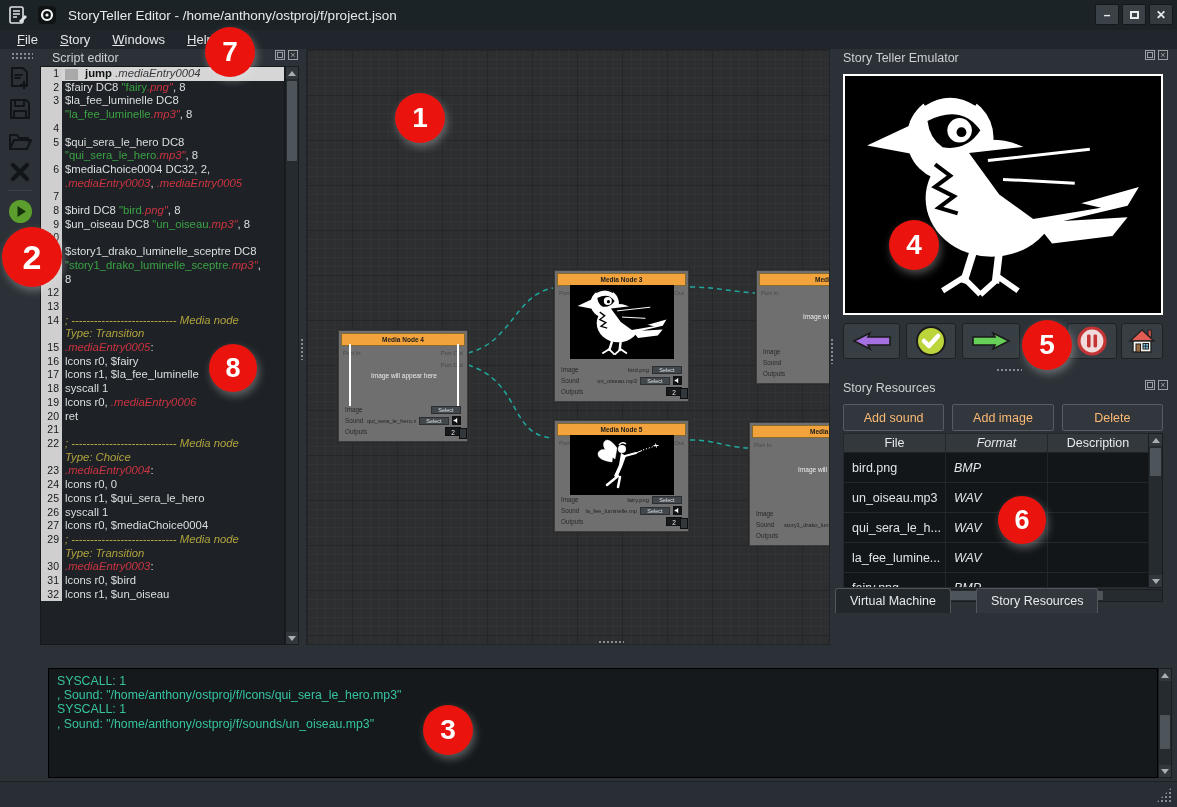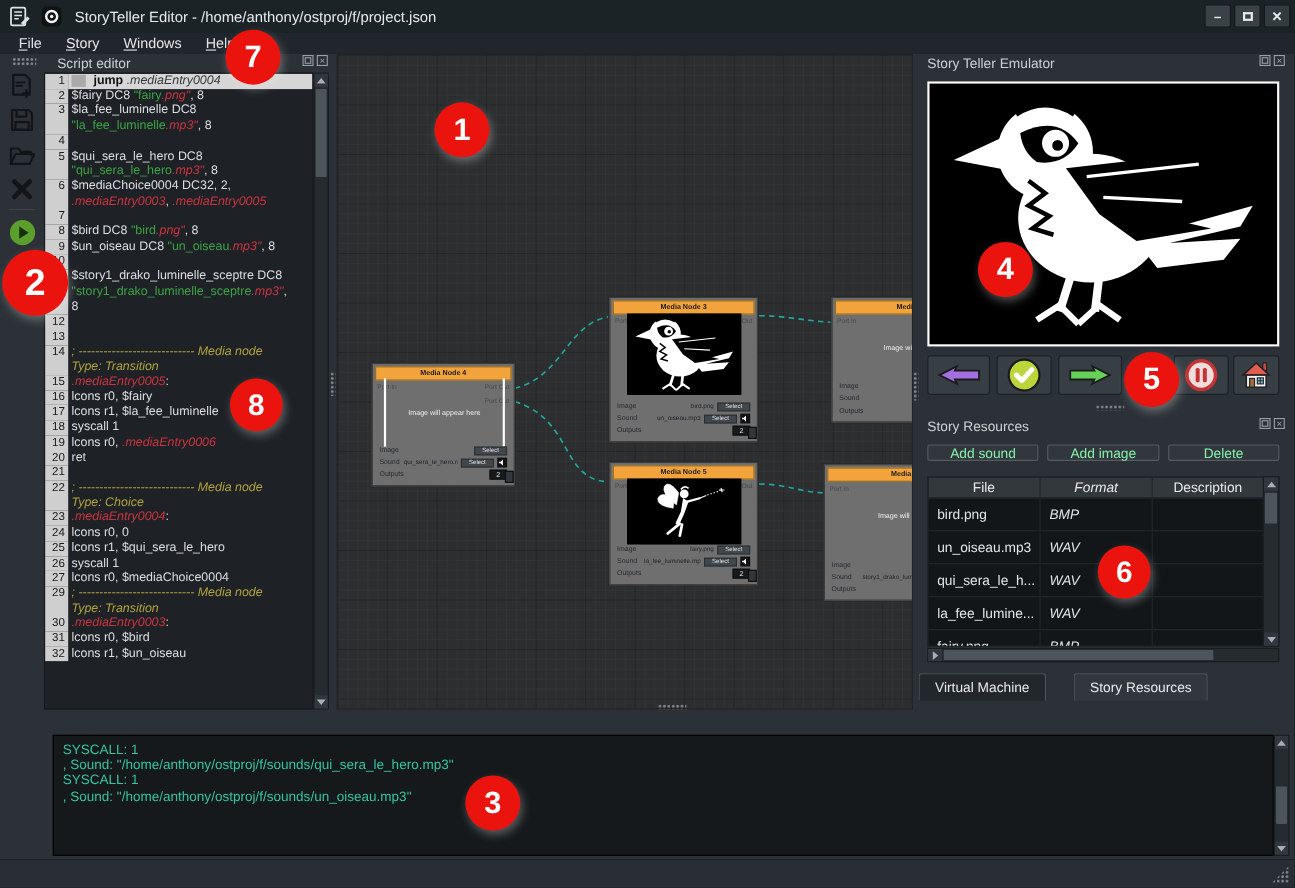--- a/index.html
+++ b/index.html
@@ -86,32 +86,32 @@
   .nbtn{flex:0 0 30px;height:8px;background:#42474c;border:1px solid #2b2f33;color:#dde1e3;font-size:5.5px;text-align:center;line-height:7px;}
   .nspk{flex:0 0 9px;height:9px;background:#101214;margin-left:3px;display:flex;align-items:center;justify-content:center;}
   .nspin{margin-left:auto;width:16px;height:9px;background:#17191b;color:#e8eaec;font-size:6.5px;text-align:center;line-height:9px;border:1px solid #0c0e0f;position:relative;}
   .nspin::after{content:'';position:absolute;right:-7px;top:0;width:6px;height:9px;background:#32373b;border:1px solid #0c0e0f;}
 
   
   .emu-screen{position:absolute;left:843px;top:74px;width:320px;height:241px;background:#000;border:2px solid #fff;display:flex;align-items:center;justify-content:center;}
   .emu-screen svg{width:302px;height:227px;}
   .emu-btn{position:absolute;height:36px;background:#383f44;border:1px solid #1c2125;border-radius:3px;display:flex;align-items:center;justify-content:center;}
 
-  .res-btn{height:15px;background:#31373c;border:1px solid #565c61;border-radius:2px;color:#86efac;font-size:12.5px;display:flex;align-items:center;justify-content:center;}
+  .res-btn{height:27px;background:#31373c;border:1px solid #565c61;border-radius:2px;color:#fdba74;font-size:12.5px;display:flex;align-items:center;justify-content:center;}
   .res-btns{position:absolute;left:843px;top:404px;width:320px;display:flex;gap:8px;}
   .res-btns .res-btn{flex:1;}
 
   .res-table{position:absolute;left:843px;top:433px;width:320px;height:155px;background:#131619;border:1px solid #23282c;overflow:hidden;}
   .thead{display:flex;height:19px;background:#33383d;border-bottom:1px solid #1e2327;}
   .th{font-size:12.5px;color:#e7eaec;text-align:center;line-height:18px;border-right:1px solid #22272b;}
   .trow{display:flex;height:30px;border-bottom:1px solid #23282c;align-items:center;}
   .td{font-size:12.5px;color:#e2e5e7;padding-left:8px;border-right:1px solid #21262a;height:100%;display:flex;align-items:center;white-space:nowrap;overflow:hidden;}
   .c-file{width:102px;}.c-format{width:102px;font-style:italic;}.c-desc{width:100px;border-right:none!important;}
 
-  .dock-tab{position:absolute;top:612px;height:25px;background:#22272b;border:1px solid #51575c;border-bottom:none;border-radius:3px 3px 0 0;color:#e6e9eb;font-size:12.5px;display:flex;align-items:center;justify-content:center;padding:0 14px;}
+  .dock-tab{position:absolute;top:588px;height:25px;background:#22272b;border:1px solid #51575c;border-bottom:none;border-radius:3px 3px 0 0;color:#e6e9eb;font-size:12.5px;display:flex;align-items:center;justify-content:center;padding:0 14px;}
   .dock-tab.active{background:#31373c;}
 
   
   .logs-area{position:absolute;left:48px;top:668px;width:1110px;height:110px;background:#15191b;border:1px solid #000;padding:5px 0 0 8px;overflow:hidden;}
   .log-line{font-size:12.3px;line-height:14.2px;color:#36c3a0;white-space:nowrap;}
 
   
   .statusbar{position:absolute;left:0;top:781px;width:1177px;height:26px;background:#282e33;border-top:1px solid #1d2226;}
   .grip{position:absolute;right:5px;bottom:4px;width:16px;height:16px;clip-path:polygon(100% 0,100% 100%,0 100%);}
 
@@ -711,21 +711,21 @@
 
   <div class="panel-head" style="left:40px;top:668px;width:1132px;height:17px;">
     <span class="panel-title" style="margin-left:12px">Logs</span>
     <span class="dock-icons">
       <span class="dock-icon float"></span>
       <span class="dock-icon">×</span>
     </span>
   </div>
   <div class="logs-area" id="logs-lines">
       <div class="log-line">SYSCALL: 1</div>
-      <div class="log-line">, Sound: "/home/anthony/ostproj/f/sounds/qui_sera_le_hero.mp3"</div>
+      <div class="log-line">, Sound: "/home/anthony/ostproj/f/lcons/qui_sera_le_hero.mp3"</div>
       <div class="log-line">SYSCALL: 1</div>
       <div class="log-line">, Sound: "/home/anthony/ostproj/f/sounds/un_oiseau.mp3"</div>
     </div>
   <div class="vsb" style="left:1158px;top:668px;width:14px;height:110px;">
     <div class="sb-arrow" style="top:0">
         <span class="tri up"></span>
       </div>
     <div class="sb-thumb" style="top:46px;height:34px;"></div>
     <div class="sb-arrow" style="bottom:0">
         <span class="tri down"></span>

